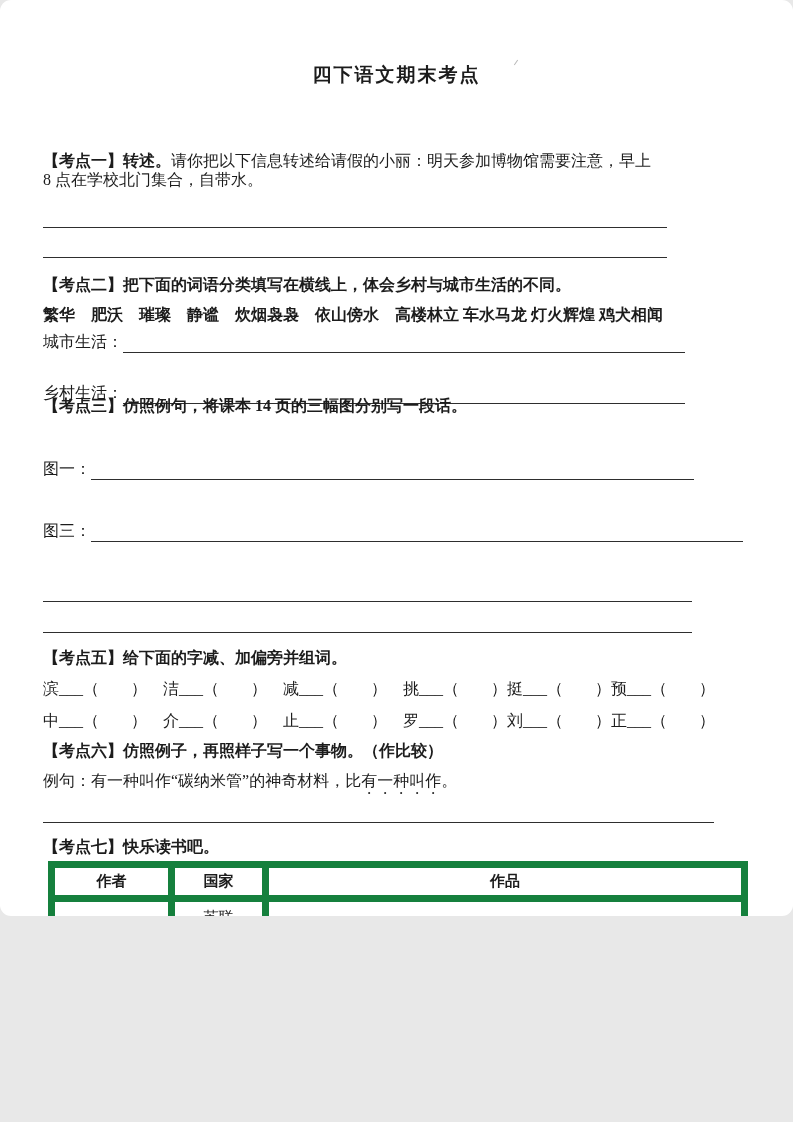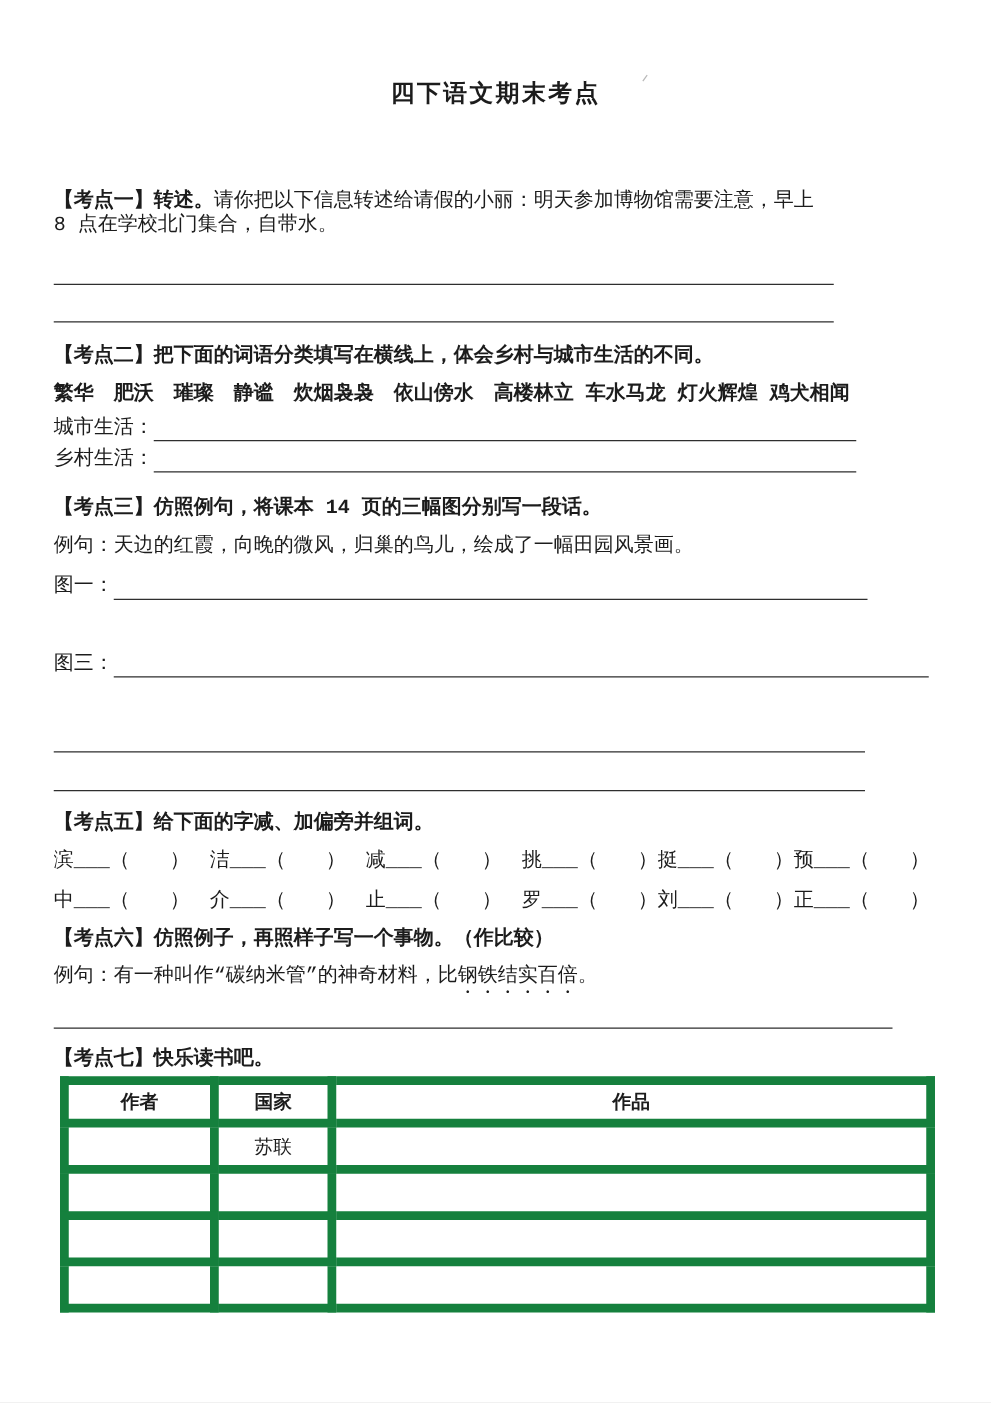--- a/index.html
+++ b/index.html
@@ -1,19 +1,19 @@
 <!DOCTYPE html>
 <html><head>
 <meta charset="utf-8">
 <style>
   html,body{margin:0;padding:0;background:#e8e8e8;}
   .page{
-    position:relative;width:793px;height:1122px;background:#ffffff;
-    font-family:Liberation Mono, monospace;
-    color:#1c1c1c;margin:0 auto;overflow:hidden;
+    position:relative;width:793px;height:916px;background:#ffffff;
+    font-family:Liberation Serif, serif;
+    color:#1c1c1c;margin:0 auto;overflow:hidden;border-radius:11px;
   }
   .title{
     position:absolute;top:62px;left:0;width:100%;text-align:center;
     font-size:19px;font-weight:bold;letter-spacing:2px;
   }
   .tline{position:absolute;left:43px;font-size:16px;line-height:22px;white-space:nowrap;}
   .b{font-weight:bold;}
   .hr{position:absolute;left:43px;border-top:1px solid #2e2e2e;height:0;}
   .blank{display:inline-block;border-bottom:1px solid #2e2e2e;height:17px;vertical-align:bottom;}
   .em-dots{
@@ -47,36 +47,35 @@
   <div class="stray"></div>
 
   <div class="tline" style="top:150px;"><span class="b">【考点一】转述。</span><span>请你把以下信息转述给请假的小丽：明天参加博物馆需要注意，早上</span></div>
   <div class="tline" style="top:169px;">8 点在学校北门集合，自带水。</div>
   <div class="hr" style="top:227px;width:624px;"></div>
   <div class="hr" style="top:257px;width:624px;"></div>
 
   <div class="tline b" style="top:274px;">【考点二】把下面的词语分类填写在横线上，体会乡村与城市生活的不同。</div>
   <div class="tline b" style="top:304px;">繁华　肥沃　璀璨　静谧　炊烟袅袅　依山傍水　高楼林立 车水马龙 灯火辉煌 鸡犬相闻</div>
   <div class="tline" style="top:331px;"><span>城市生活：</span><span class="blank" style="width:562px;"></span></div>
-  <div class="tline" style="top:356px;"><span>乡村生活：</span><span class="blank" style="width:562px;"></span></div>
+  <div class="tline" style="top:382px;"><span>乡村生活：</span><span class="blank" style="width:562px;"></span></div>
 
   <div class="tline b" style="top:395px;">【考点三】仿照例句，将课本 14 页的三幅图分别写一段话。</div>
-  <div class="tline" style="top:426px;">例句：天边的红霞，向晚的微风，归巢的鸟儿，绘成了一幅田园风景画。</div>
   <div class="tline" style="top:458px;"><span>图一：</span><span class="blank" style="width:603px;"></span></div>
   <div class="tline" style="top:520px;"><span>图三：</span><span class="blank" style="width:652px;"></span></div>
 
   <div class="hr" style="top:601px;width:649px;"></div>
   <div class="hr" style="top:632px;width:649px;"></div>
 
   <div class="tline b" style="top:647px;">【考点五】给下面的字减、加偏旁并组词。</div>
   <div class="tline" style="top:678px;">滨___（　　）　洁___（　　）　减___（　　）　挑___（　　）挺___（　　）预___（　　）</div>
   <div class="tline" style="top:710px;">中___（　　）　介___（　　）　止___（　　）　罗___（　　）刘___（　　）正___（　　）</div>
 
   <div class="tline b" style="top:740px;text-align:right;">【考点六】仿照例子，再照样子写一个事物。（作比较）</div>
-  <div class="tline" style="top:770px;"><span>例句：有一种叫作“碳纳米管”的神奇材料，比</span><span class="em-dots">钢铁结实百倍</span><span>。</span></div>
+  <div class="tline" style="top:770px;"><span>例句：有一种叫作“碳纳米管”的神奇材料，比</span><span class="em-dots">有一种叫作</span><span>。</span></div>
   <div class="hr" style="top:822px;width:671px;"></div>
 
   <div class="tline b" style="top:836px;">【考点七】快乐读书吧。</div>
 
   <table class="booktbl">
     <colgroup>
         <col class="col-author">
         <col class="col-country">
         <col class="col-work">
       </colgroup>

